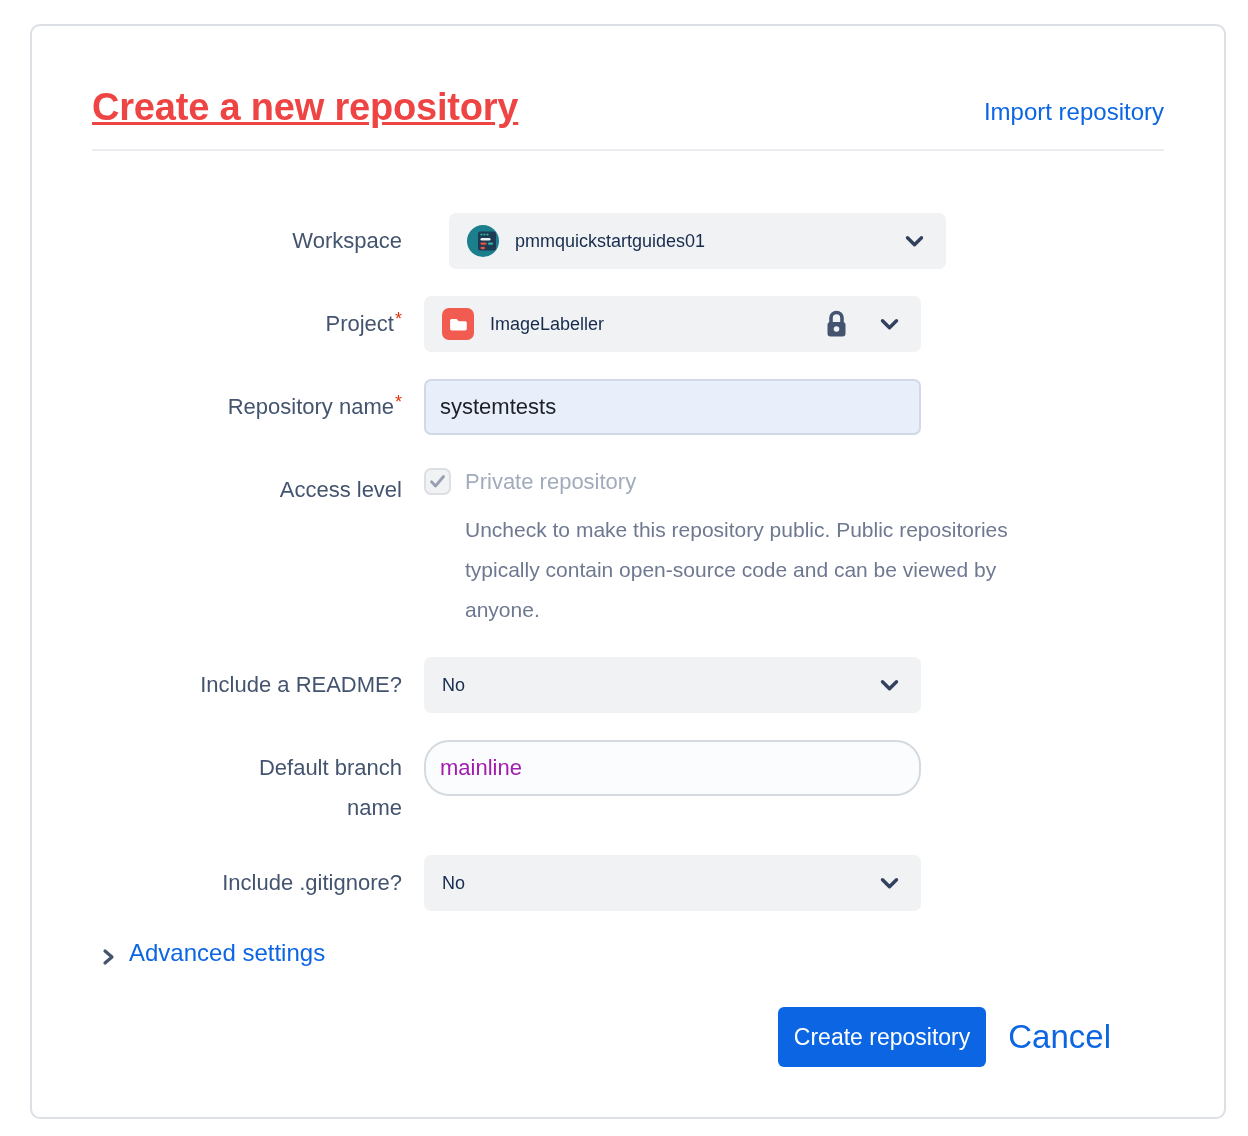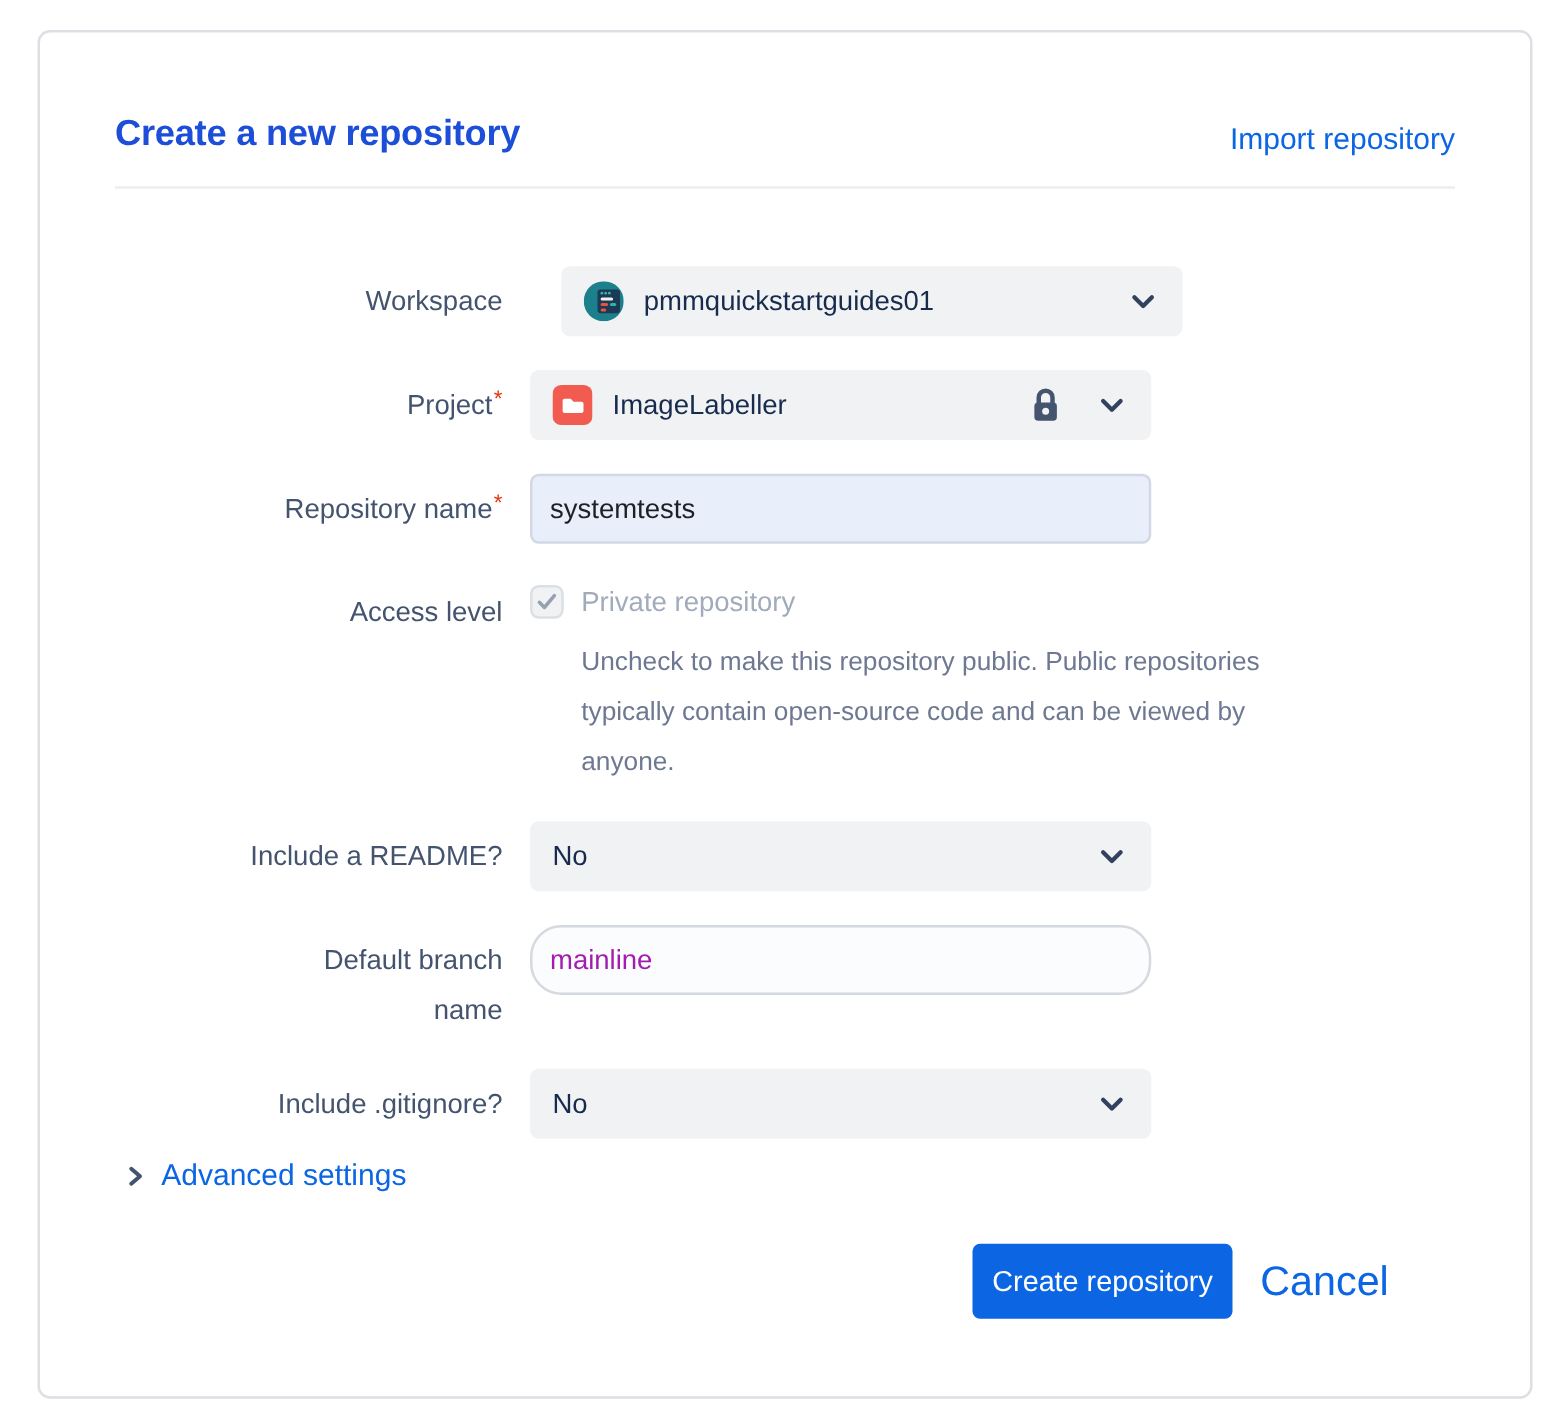--- a/index.html
+++ b/index.html
@@ -14,21 +14,21 @@
     width: 1196px; height: 1095px;
     margin: 24px 0 0 30px;
     background: #ffffff;
     border: 2px solid #DCDFE4;
     border-radius: 10px;
     padding: 58px 60px 60px 60px;
     overflow: hidden;
   }
   
   .card-header { display: flex; align-items: flex-end; justify-content: space-between; }
-  .title { font-size: 29px; line-height: 46px; font-weight: 700; color: #1d4ed8; letter-spacing: -0.2px; }
+  .title { font-size: 38px; line-height: 46px; font-weight: 700; color: #ef4444; letter-spacing: -0.2px; text-decoration: underline; }
   .import-link { font-size: 24px; color: #0C66E4; text-decoration: none; font-weight: 400; padding-bottom: 4px; cursor: pointer; }
   .divider { border: none; border-top: 2px solid #ECEDF0; margin-top: 19px; }
 
   
   .row { display: flex; margin-top: 27px; }
   .row.first { margin-top: 62px; gap: 25px; }
   .row-label {
     width: 310px; text-align: right; flex: none;
     font-size: 22px; line-height: 40px; color: #44546F; font-weight: 500;
     padding-top: 8px;
@@ -38,21 +38,21 @@
   .row-field { flex: 1; margin-left: 22px; }
 
   .select {
     width: 497px; height: 56px;
     background: #F1F2F4; border: none; border-radius: 7px;
     display: flex; align-items: center;
     padding: 0 22px 0 18px;
     cursor: pointer; text-align: left;
     font-family: inherit;
   }
-  .select .sel-text { font-size: 22px; color: #172B4D; }
+  .select .sel-text { font-size: 18px; color: #172B4D; }
   .select .lead-icon { margin-right: 16px; flex: none; display: inline-flex; }
   .select .chev { margin-left: auto; flex: none; display: inline-flex; }
   .select .lock { margin-left: auto; margin-right: 30px; flex: none; display: inline-flex; }
   .select .lock + .chev { margin-left: 0; }
 
   .text-input {
     width: 497px; height: 56px;
     border: 2px solid #D5D9E0; border-radius: 7px;
     font-family: inherit; font-size: 22px; color: #1D2125;
     padding: 0 14px; outline: none; background: #FBFCFD;
@@ -64,21 +64,21 @@
   .check-line { display: flex; align-items: center; padding-top: 6px; }
   .checkbox {
     width: 27px; height: 27px; border-radius: 7px;
     background: #F1F2F4; border: 2px solid #DCDFE4;
     display: inline-flex; align-items: center; justify-content: center; flex: none;
   }
   .check-text { margin-left: 14px; font-size: 22px; color: #A2ABBC; }
   .help-text { margin: 15px 0 0 41px; width: 700px; font-size: 21px; line-height: 40px; color: #6E7891; }
 
   
-  .advanced { display: flex; align-items: center; margin-top: 16px; margin-left: 10px; cursor: pointer; width: fit-content; }
+  .advanced { display: flex; align-items: flex-end; margin-top: 28px; margin-left: 10px; cursor: pointer; width: fit-content; }
   .advanced .adv-chev { display: inline-flex; flex: none; }
   .advanced .adv-label { margin-left: 14px; font-size: 24px; color: #0C66E4; font-weight: 500; }
 
   
   .footer { display: flex; align-items: center; justify-content: flex-end; margin-top: 40px; padding-right: 53px; }
   .btn-primary {
     height: 60px; padding: 0 16px;
     background: #0C66E4; color: #ffffff;
     border: none; border-radius: 6px;
     font-family: inherit; font-size: 23px; font-weight: 500;

